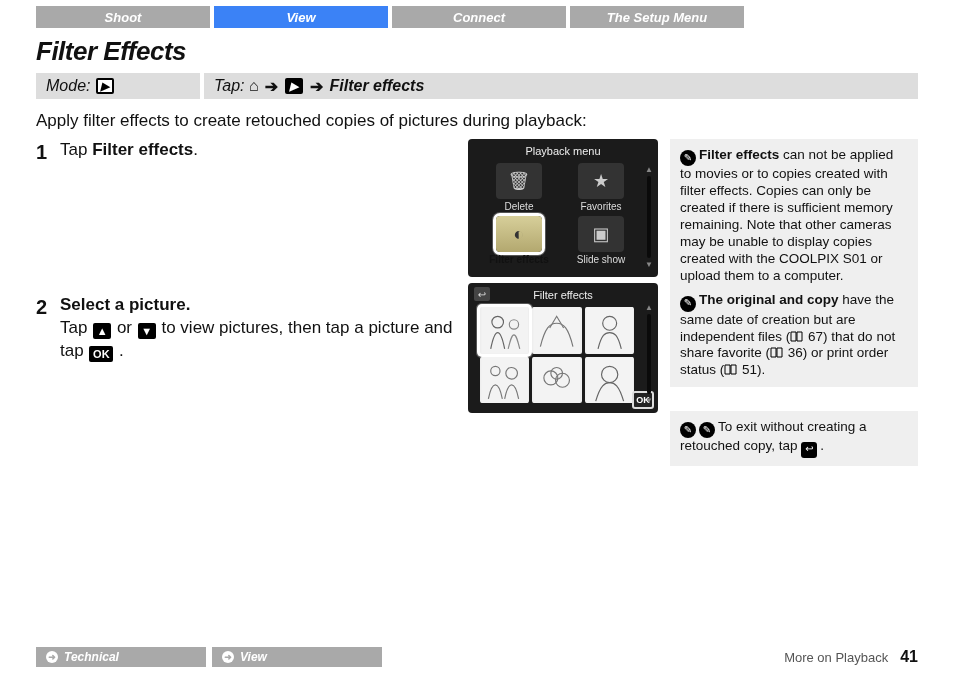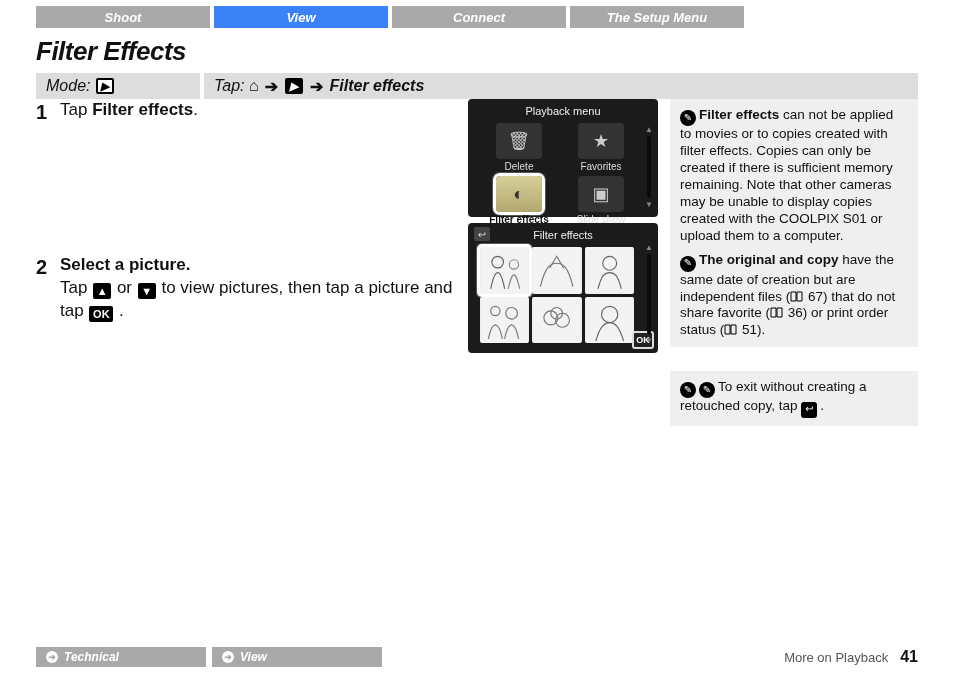--- a/index.html
+++ b/index.html
@@ -143,21 +143,21 @@
   }
   .footer .spacer { flex:1; }
   .footer .chapter { font-size:13px; color:#555; margin-right:12px; }
   .footer .pagenum { font-size:16px; font-weight:800; }
 
   
   .screen {
     background:#1b1b1b; border-radius:4px; padding:4px;
     color:#ddd; font-size:11px;
   }
-  .screenA { height: 118px; position:relative; }
+  .screenA { height: 138px; position:relative; }
   .screenA .sctitle { text-align:center; font-size:11px; color:#eee; margin:2px 0 6px 0; }
   .screenA .grid {
     display:grid; grid-template-columns:1fr 1fr; gap:4px;
     padding: 0 14px 0 8px;
   }
   .screenA .cell {
     display:flex; flex-direction:column; align-items:center; gap:2px;
     color:#ddd; font-size:10px;
   }
   .screenA .ico {
@@ -232,20 +232,21 @@
     <div class="bar tap">
       <span>Tap:</span>&nbsp;
       <span class="bold" style="font-style:normal">⌂</span>
       <span class="arrow">➔</span>
       <span class="glyph">▶</span>
       <span class="arrow">➔</span>
       <span class="bold">Filter effects</span>
     </div>
   </div>
 
+  <div class="intro">Apply filter effects to create retouched copies of pictures during playback:</div>
 
   <div class="content">
     <div class="steps">
       <div class="step">
         <div class="num">1</div>
         <div class="body">
           <span class="head">
             <span class="plain">Tap </span><span>Filter effects</span><span class="plain">.</span>
           </span>
         </div>

